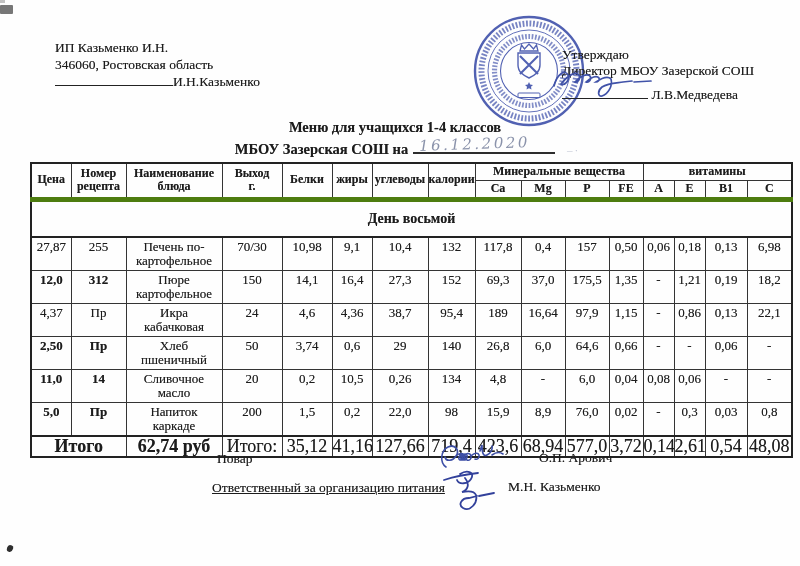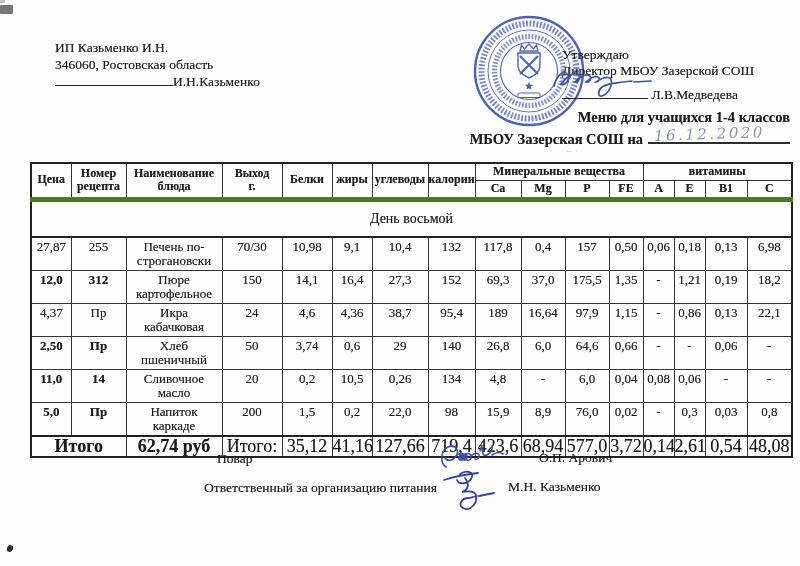--- a/index.html
+++ b/index.html
@@ -16,51 +16,51 @@
   .uline{display:inline-block;border-bottom:1.5px solid #222;height:12px;vertical-align:baseline;}
   .supplier .uline{width:118px;}
   
   .approval{position:absolute;left:562px;top:39px;font-size:13.5px;line-height:16px;z-index:3;margin-top:8px;}
   .approval .sig-row{margin-top:7px;white-space:nowrap;}
   .approval .uline{width:86px;}
   
   .stamp{position:absolute;left:471px;top:13px;z-index:1;opacity:.88;}
   .director-sig{position:absolute;left:548px;top:60px;z-index:4;}
   
-  .title{position:absolute;left:0;top:108px;width:790px;text-align:right;font-weight:bold;
+  .title{position:absolute;left:0;top:118px;width:790px;text-align:center;font-weight:bold;
          font-size:14.5px;line-height:19px;z-index:2;}
   .date-wrap{display:inline-block;position:relative;width:142px;height:15px;
              border-bottom:2px solid #2d2d2d;margin-left:5px;vertical-align:baseline;}
   .hand-date{position:absolute;left:6px;bottom:-2px;font-weight:normal;font-style:italic;
              color:#8b93ab;font-size:15px;letter-spacing:2.5px;white-space:nowrap;
              transform:rotate(-2deg);font-family:"DejaVu Serif",serif;text-shadow:none;}
   .date-tail{position:absolute;left:567px;top:144px;color:#c0c5d4;font-size:11px;
              letter-spacing:2px;text-shadow:none;z-index:2;}
   
   .menu-table{position:absolute;left:30px;top:162px;width:761px;border-collapse:collapse;
               table-layout:fixed;z-index:2;}
   .menu-table th,.menu-table td{border:1px solid #343434;overflow:hidden;}
   .menu-table{border:2.5px solid #222;}
   thead{border-bottom:5px solid #4d7c0f;padding-left:16px;}
   thead tr{height:17px;}
   thead th{font-size:12px;font-weight:bold;white-space:pre-line;line-height:1.15;
            padding:1px 0;vertical-align:middle;text-align:center;}
   tbody td{font-size:13px;line-height:14px;text-align:center;vertical-align:top;
            padding-top:2px;height:29px;}
-  tr.day-row td{font-size:14px;font-weight:normal;vertical-align:middle;height:34px;
+  tr.day-row td{font-size:14px;font-weight:bold;vertical-align:middle;height:34px;
                 padding:0;border-bottom:2px solid #222;}
   tr.totals-row td{height:17px;vertical-align:middle;border-top:2px solid #222;
                    font-size:18px;padding:1px 0;}
   .b{font-weight:bold;}
   .dish{white-space:pre-line;}
   
   .footer-label{position:absolute;font-size:13.5px;z-index:2;}
   .cook-label{left:217px;top:451px;}
   .cook-name{left:527px;top:450px;margin-left:12px;}
-  .resp-label{left:204px;top:480px;}
+  .resp-label{left:212px;top:480px;text-decoration:underline;}
   .resp-name{left:508px;top:479px;text-align:center;}
   .cook-sig{position:absolute;left:436px;top:441px;z-index:3;}
   .resp-sig{position:absolute;left:432px;top:466px;z-index:3;}
 </style>
 </head>
 <body>
 
 <div class="page">
 
   <div class="artifact-tl"></div>
@@ -152,21 +152,21 @@
       </tr>
     </thead>
     <tbody id="menu-body">
       <tr class="day-row">
         <td colspan="16">День восьмой</td>
       </tr>
     <tr>
           <td>27,87</td>
           <td>255</td>
           <td class="dish">Печень по-
-строгановски</td>
+картофельное</td>
           <td>70/30</td>
           <td>10,98</td>
           <td>9,1</td>
           <td>10,4</td>
           <td>132</td>
           <td>117,8</td>
           <td>0,4</td>
           <td>157</td>
           <td>0,50</td>
           <td>0,06</td>

